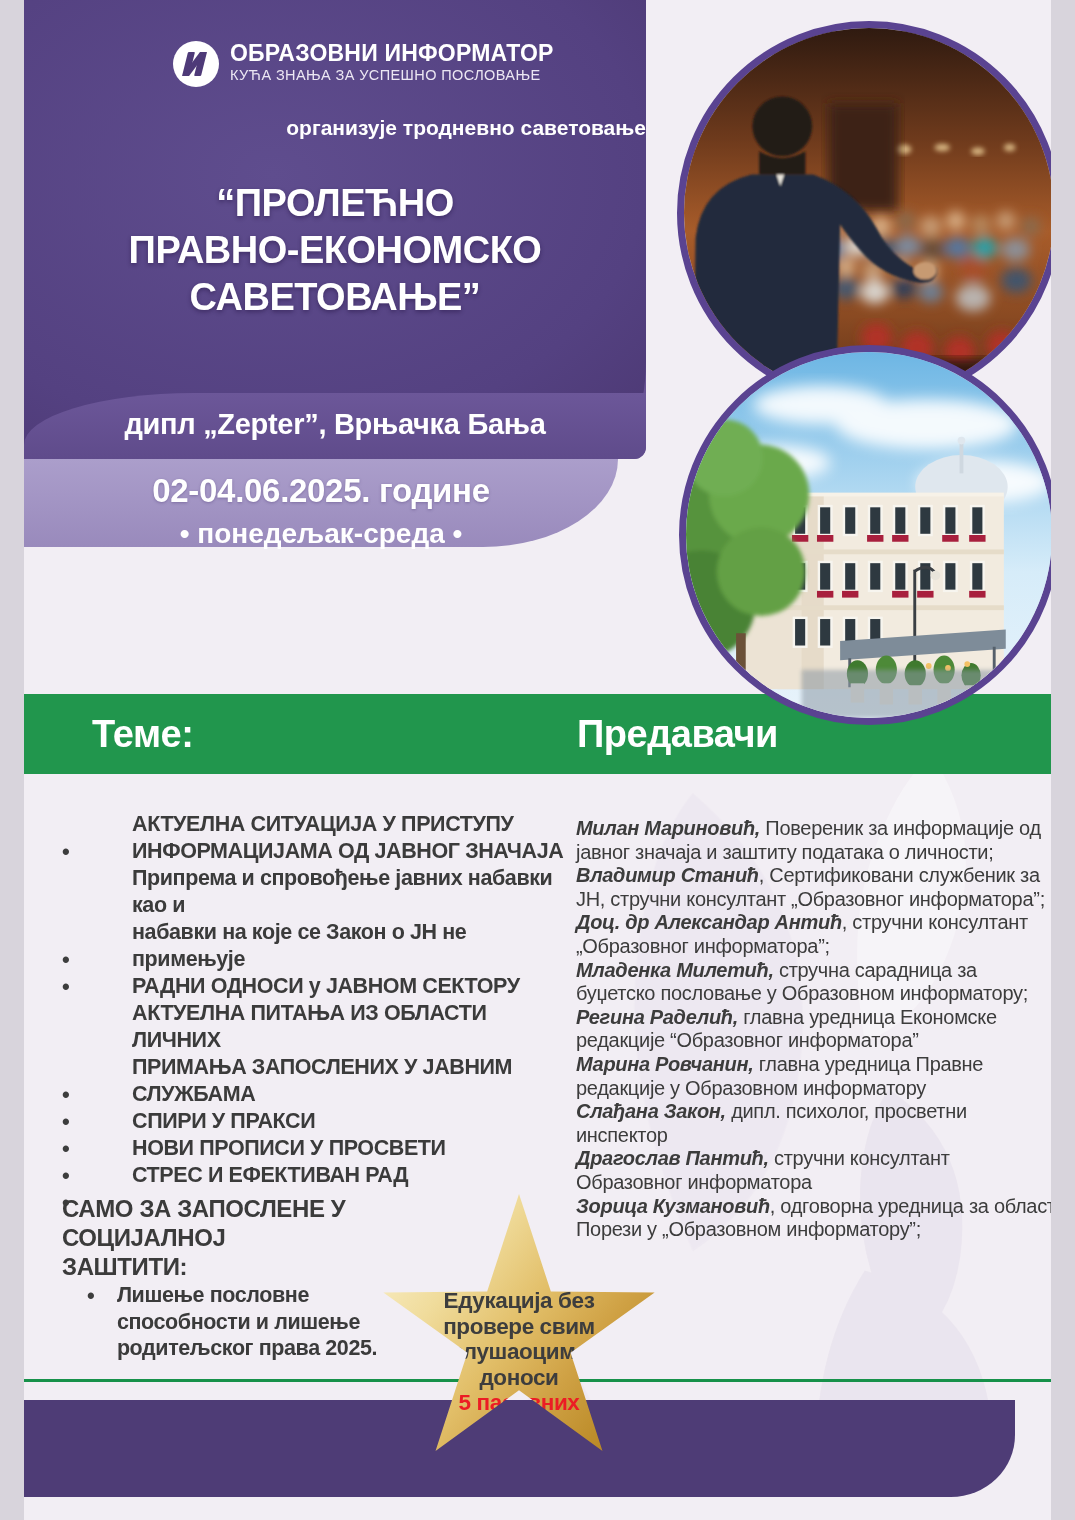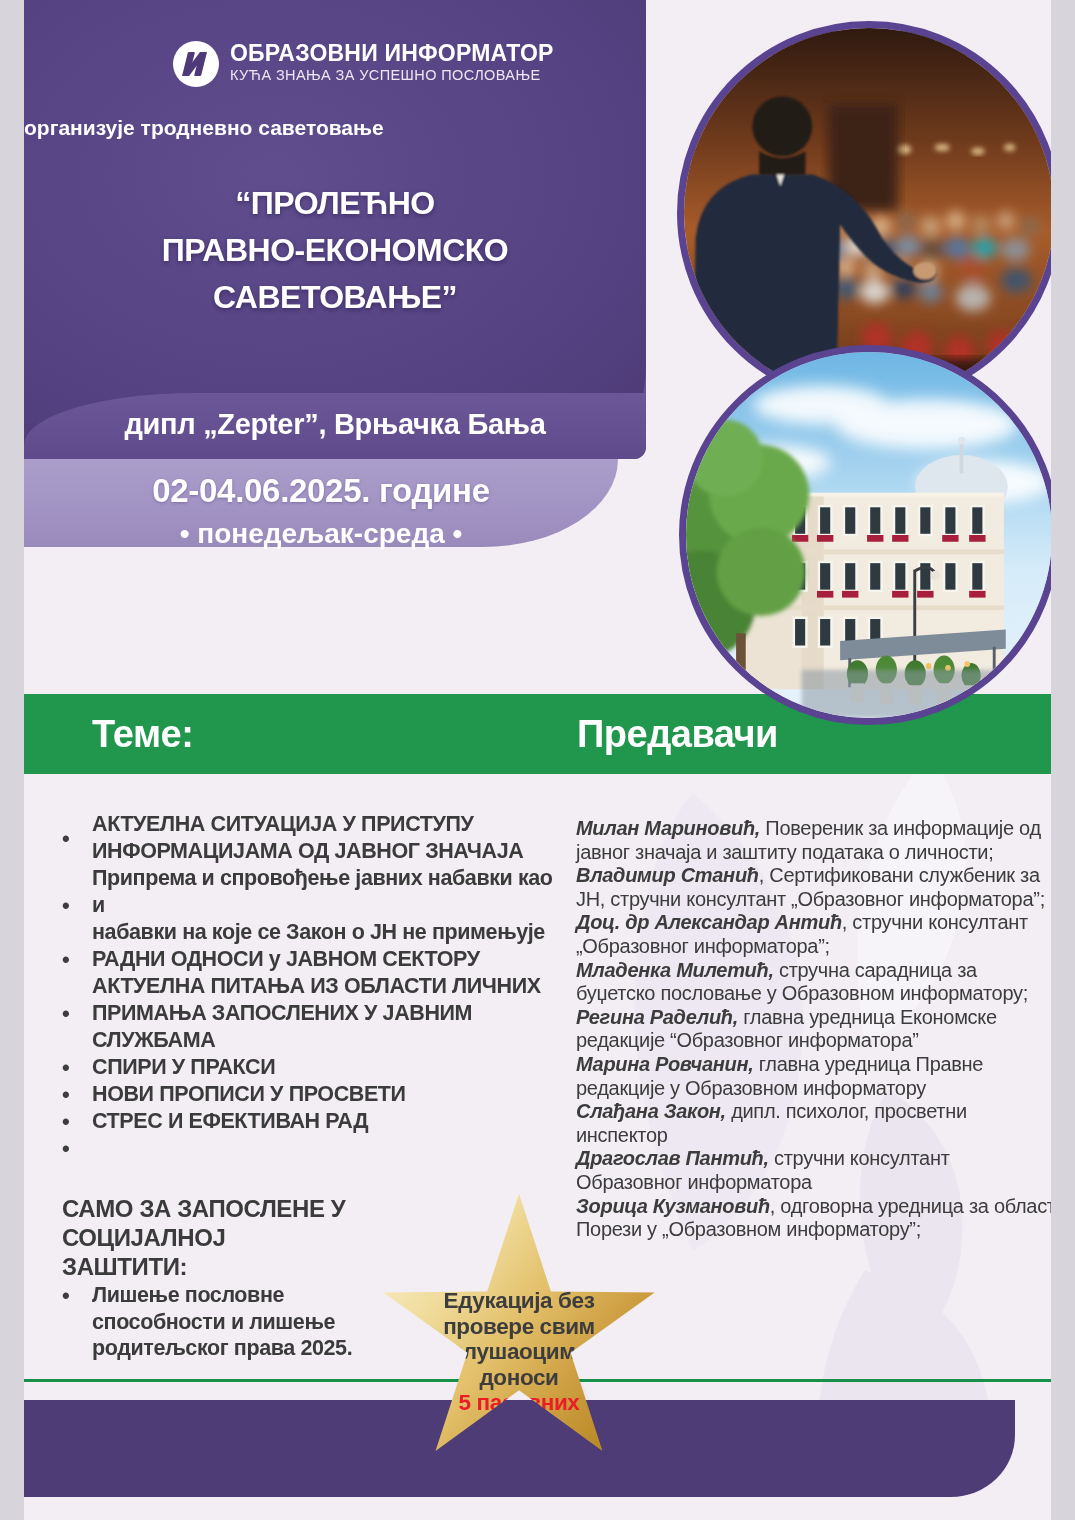--- a/index.html
+++ b/index.html
@@ -20,24 +20,24 @@
   .band-medium{position:absolute; left:0; top:393px; width:622px; height:66px;
     background:linear-gradient(180deg,#6c5799 0%, #5f4b8b 100%);
     border-top-left-radius:170px 52px; border-bottom-right-radius:12px; z-index:3;}
   .band-light{position:absolute; left:0; top:459px; width:594px; height:88px;
     background:linear-gradient(180deg,#ab9ecb 0%, #998abc 100%);
     border-bottom-right-radius:135px 88px; z-index:3;}
   .logo-row{position:absolute; left:148px; top:40px; display:flex; gap:10px; z-index:4; align-items:flex-start;}
   .logo-mark{width:48px; height:48px; flex:0 0 48px;}
   .logo-title{color:#fff; font-weight:bold; font-size:23px; letter-spacing:.2px; line-height:26px;}
   .logo-subtitle{color:#ece7f3; font-size:14.5px; letter-spacing:.4px; line-height:19px;}
-  .org-line{position:absolute; left:0; top:116px; width:622px; text-align:left;
+  .org-line{position:absolute; left:0; top:116px; width:622px; text-align:right;
     color:#fff; font-weight:bold; font-size:21px; z-index:4;}
   .main-title{position:absolute; left:0; top:180px; width:622px; text-align:center;
-    color:#fff; font-weight:bold; font-size:32px; line-height:47px; white-space:pre-line;
+    color:#fff; font-weight:bold; font-size:38px; line-height:47px; white-space:pre-line;
     letter-spacing:-.5px; text-shadow:0 2px 4px rgba(30,15,60,.45); z-index:4;}
   .venue{position:absolute; left:0; top:408px; width:622px; text-align:center;
     color:#fff; font-weight:bold; font-size:29px; z-index:4; letter-spacing:-.3px;}
   .date-line{position:absolute; left:0; top:472px; width:594px; text-align:center;
     color:#fff; font-weight:bold; font-size:33px; z-index:4; letter-spacing:-.3px;
     text-shadow:0 1px 3px rgba(60,40,100,.35);}
   .days-line{position:absolute; left:0; top:518px; width:594px; text-align:center;
     color:#fff; font-weight:bold; font-size:28px; z-index:4;}
   
   .photo-circle{position:absolute; border:7px solid #5a4391; border-radius:50%;
@@ -47,28 +47,28 @@
   .photo-circle svg{display:block; width:100%; height:100%;}
   
   .green-band{position:absolute; left:0; top:694px; width:1075px; height:80px;
     background:#21964d; z-index:1;}
   .band-heading{position:absolute; top:694px; height:80px; line-height:80px;
     color:#fff; font-weight:bold; font-size:38px; letter-spacing:-.5px; z-index:2;}
   .h-topics{left:68px;}
   .h-speakers{left:553px;}
   
   .topics{position:absolute; left:38px; top:811px; width:505px; z-index:2;}
-  .topic-row{display:flex; align-items:center;}
+  .topic-row{display:flex; align-items:flex-end;gap:40px;}
   .topic-bullet{width:30px; flex:0 0 30px; color:#3d3d3d; font-weight:bold; font-size:22px; line-height:27px;}
   .topic-bullet::before{content:"\2022";}
   .topic-text{white-space:pre-line; color:#3b3b3b; font-weight:bold;
     font-size:21.5px; line-height:27px; letter-spacing:-.4px;}
   .note-heading{position:absolute; left:38px; top:1194px; width:430px; z-index:2;
     color:#3b3b3b; font-weight:bold; font-size:24px; line-height:29px; white-space:pre-line; letter-spacing:-.4px;}
-  .note-item{position:absolute; left:38px; top:1282px; width:340px; z-index:2; display:flex;}
+  .note-item{position:absolute; left:38px; top:1282px; width:340px; z-index:2; display:flex;justify-content:center;}
   .note-item .topic-text{font-size:21.5px; line-height:26.5px;}
   
   .speakers{position:absolute; left:552px; top:817px; width:484px; z-index:2;}
   .speaker{color:#3c3c3c; font-size:20px; line-height:23.6px; letter-spacing:-.3px;}
   .sp-name{font-weight:bold; font-style:italic;}
   
   .green-line{position:absolute; left:0; top:1379px; width:1075px; height:3px; background:#17914a; z-index:1;}
   .bottom-band{position:absolute; left:0; top:1400px; width:991px; height:97px;
     background:#4e3c76; border-bottom-right-radius:64px 62px; z-index:1;}
   

